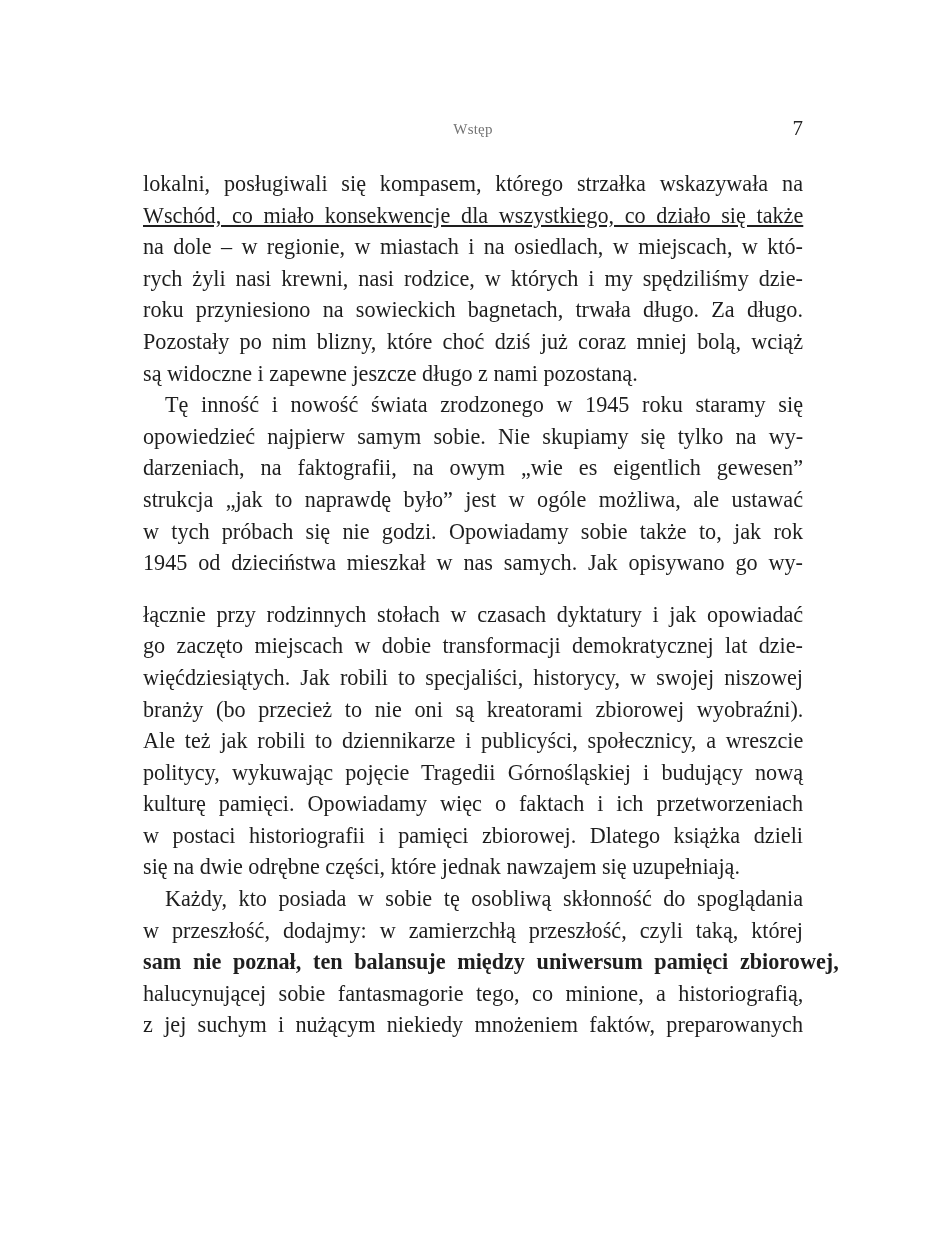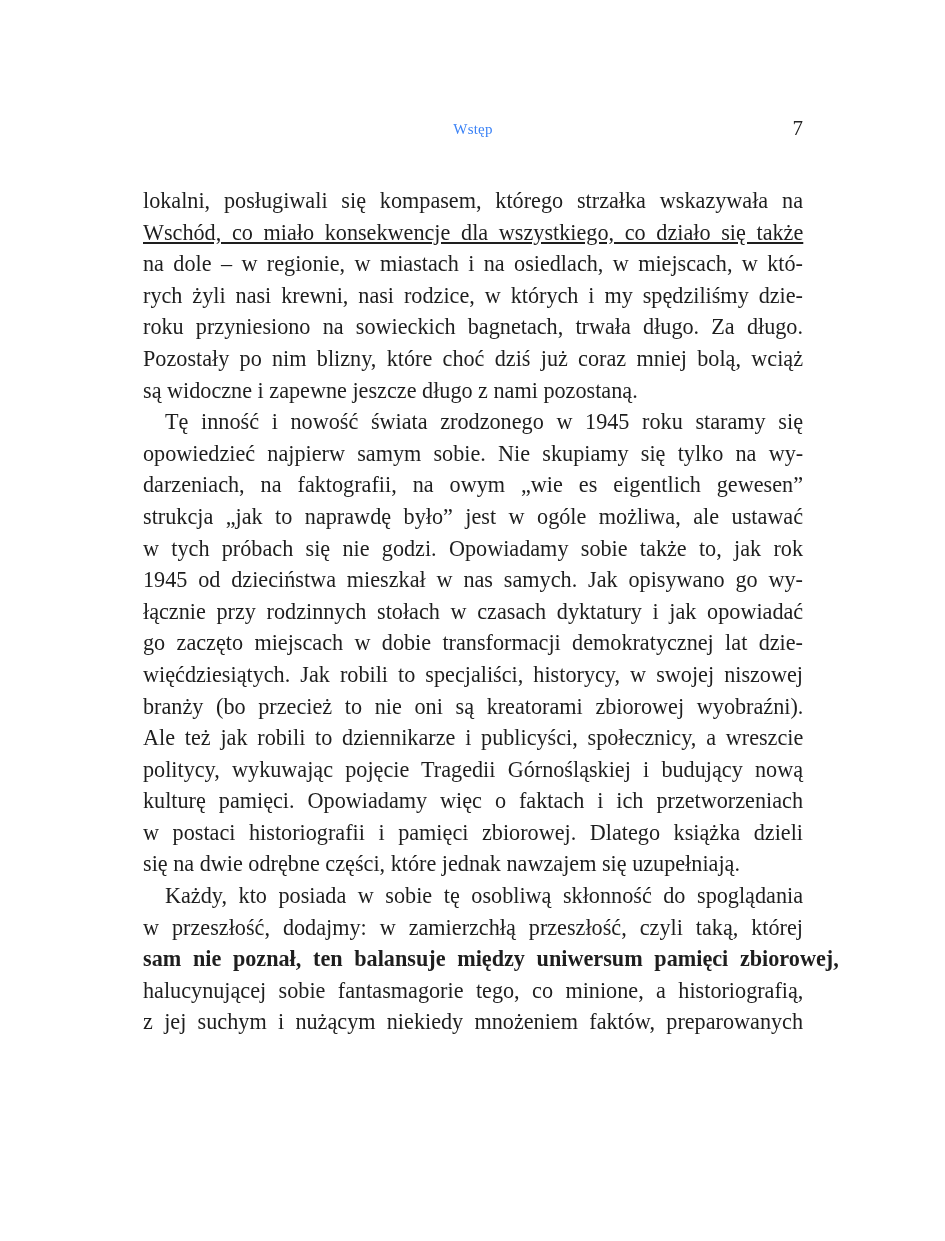--- a/index.html
+++ b/index.html
@@ -22,21 +22,21 @@
     width: 660px;
     height: 24px;
   }
   .running-title {
     position: absolute;
     left: 0;
     right: 0;
     text-align: center;
     font-size: 15px;
     top: 3px;
-    color: #3b82f6;
+    color: #737373;
     letter-spacing: 0.2px;
   }
   .page-number {
     position: absolute;
     right: 0;
     top: -2px;
     font-size: 21px;
     color: #222;
   }
   .text-block {
@@ -66,37 +66,37 @@
 <body>
 
 <div class="running-head">
   <div class="running-title">Wstęp</div>
   <div class="page-number">7</div>
 </div>
 
 <div class="text-block">
 
   <div class="paragraph">
-    <div class="line" style="word-spacing: 8.28571px; display: block; margin-top: 17px;">lokalni, posługiwali się kompasem, którego strzałka wskazywała na</div>
+    <div class="line" style="word-spacing: 8.28571px; display: block;">lokalni, posługiwali się kompasem, którego strzałka wskazywała na</div>
     <div class="line" style="word-spacing: 5.11111px; display: block; text-decoration: underline;">Wschód, co miało konsekwencje dla wszystkiego, co działo się także</div>
     <div class="line" style="word-spacing: 3.84615px; display: block;">na dole – w regionie, w miastach i na osiedlach, w miejscach, w któ-</div>
     <div class="line" style="word-spacing: 4.36364px; display: block;">rych żyli nasi krewni, nasi rodzice, w których i my spędziliśmy dzie-</div>
     <div class="line" style="word-spacing: 6.625px; display: block;">roku przyniesiono na sowieckich bagnetach, trwała długo. Za długo.</div>
     <div class="line" style="word-spacing: 4.72727px; display: block;">Pozostały po nim blizny, które choć dziś już coraz mniej bolą, wciąż</div>
     <div class="line last">są widoczne i zapewne jeszcze długo z nami pozostaną.</div>
   </div>
 
   <div class="paragraph">
     <div class="line indent" style="word-spacing: 7.1px; display: block;">Tę inność i nowość świata zrodzonego w 1945 roku staramy się</div>
     <div class="line" style="word-spacing: 6.66667px; display: block;">opowiedzieć najpierw samym sobie. Nie skupiamy się tylko na wy-</div>
     <div class="line" style="word-spacing: 10.375px; display: block;">darzeniach, na faktografii, na owym „wie es eigentlich gewesen”</div>
     <div class="line" style="word-spacing: 6.9px; display: block;">strukcja „jak to naprawdę było” jest w ogóle możliwa, ale ustawać</div>
     <div class="line" style="word-spacing: 6.72727px; display: block;">w tych próbach się nie godzi. Opowiadamy sobie także to, jak rok</div>
     <div class="line" style="word-spacing: 5.3px; display: block;">1945 od dzieciństwa mieszkał w nas samych. Jak opisywano go wy-</div>
-    <div class="line" style="word-spacing: 5.11111px; display: block;">łącznie przy rodzinnych stołach w czasach dyktatury i jak opowiadać</div>
+    <div class="line" style="word-spacing: 5.11111px; display: block; margin-top: 20px;">łącznie przy rodzinnych stołach w czasach dyktatury i jak opowiadać</div>
     <div class="line" style="word-spacing: 5.375px; display: block;">go zaczęto miejscach w dobie transformacji demokratycznej lat dzie-</div>
     <div class="line" style="word-spacing: 4.5px; display: block;">więćdziesiątych. Jak robili to specjaliści, historycy, w swojej niszowej</div>
     <div class="line" style="word-spacing: 7.11111px; display: block;">branży (bo przecież to nie oni są kreatorami zbiorowej wyobraźni).</div>
     <div class="line" style="word-spacing: 4.2px; display: block;">Ale też jak robili to dziennikarze i publicyści, społecznicy, a wreszcie</div>
     <div class="line" style="word-spacing: 6.57143px; display: block;">politycy, wykuwając pojęcie Tragedii Górnośląskiej i budujący nową</div>
     <div class="line" style="word-spacing: 7.375px; display: block;">kulturę pamięci. Opowiadamy więc o faktach i ich przetworzeniach</div>
     <div class="line" style="word-spacing: 8px; display: block;">w postaci historiografii i pamięci zbiorowej. Dlatego książka dzieli</div>
     <div class="line last">się na dwie odrębne części, które jednak nawzajem się uzupełniają.</div>
   </div>
 

